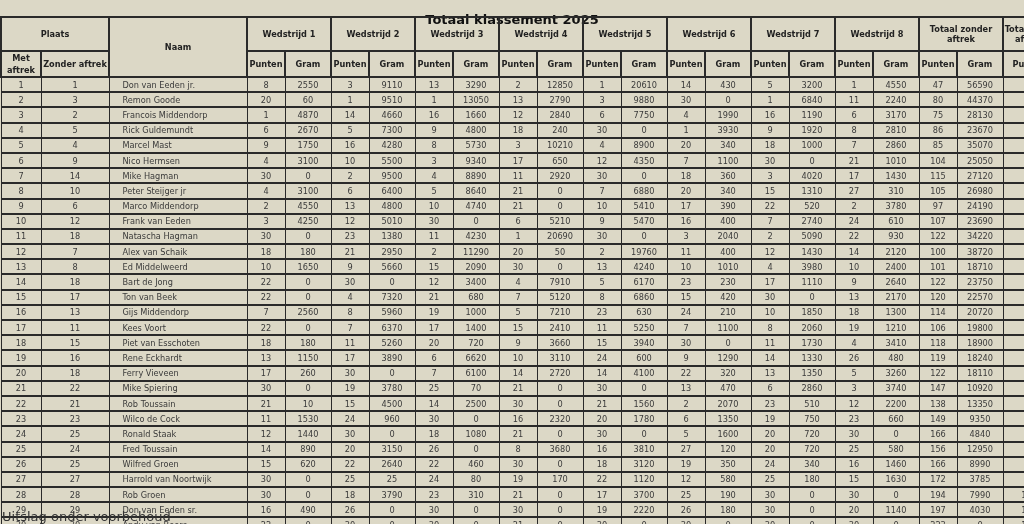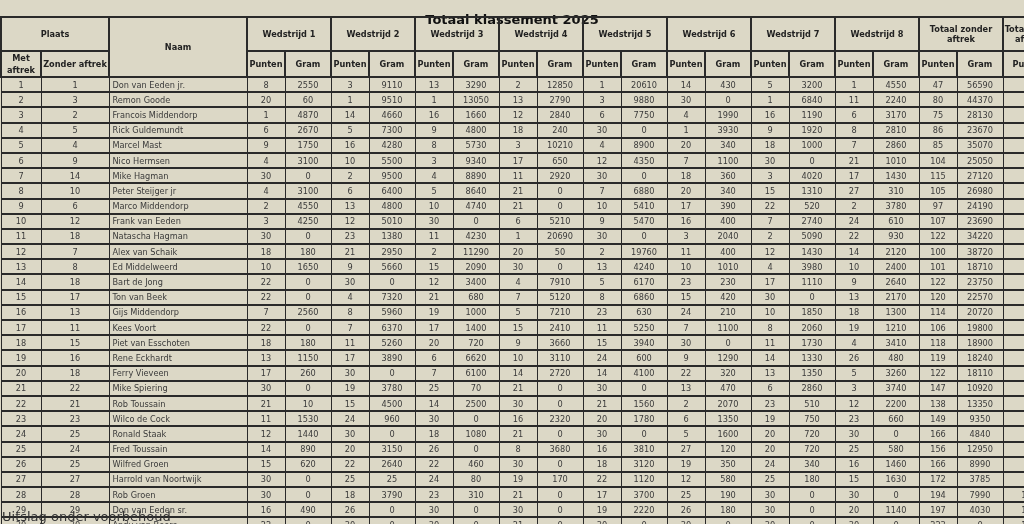--- a/index.html
+++ b/index.html
@@ -27,21 +27,21 @@
     border: 1px solid #2a2a2a;
     padding: 0;
     text-align: center;
     white-space: nowrap;
     overflow: hidden;
   }
   table.klassement tr.r td { height: 13.2px; line-height: 12px; border-top: 2px solid #2a2a2a; }
   table.klassement th { font-weight: bold; color: #222; font-size: 8.2px; margin-left: 26px; }
   table.klassement th.grp { height: 32px; border-width: 2px; }
   table.klassement th.sub { height: 20px; line-height: 12px; border-width: 2px; }
-  table.klassement td.name { text-align: left; padding-left: 3px; }
+  table.klassement td.name { text-align: left; padding-left: 13px; }
   .footer {
     position: absolute; left: 2px; top: 509px; font-size: 13px; color: #333;
   }
 </style>
 </head>
 <body>
 
 <div class="title">Totaal klassement 2025</div>
 
 <table class="klassement">

